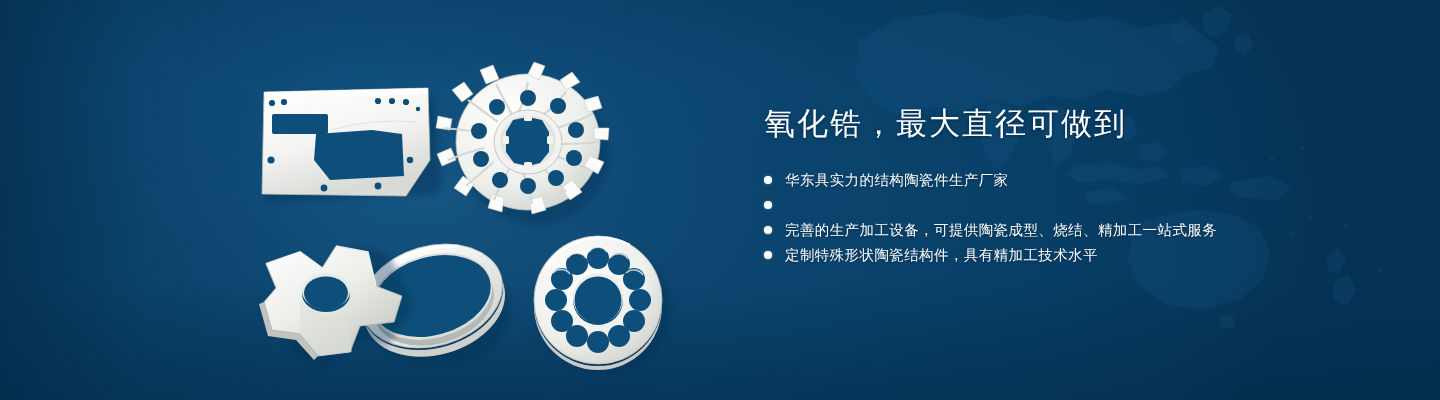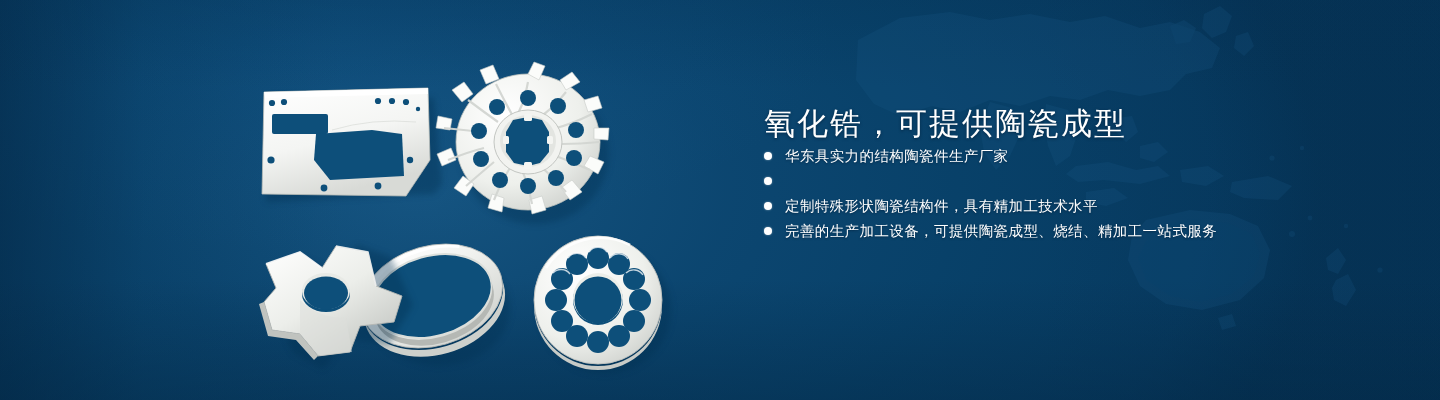--- a/index.html
+++ b/index.html
@@ -77,20 +77,21 @@
   .headline {
     font-size:31px;
     line-height:40px;
     color:#ffffff;
     letter-spacing:2px;
     font-weight:400;
     text-shadow:0 1px 3px rgba(0,20,40,0.55);
     white-space:nowrap;
   }
   .bullets {
+    margin-top:24px;
     list-style:none;
   }
   .bullet-row {
     display:flex;
     align-items:center;
     height:23px;
     margin-bottom:2px;
   }
   .bullet-dot {
     width:8px; height:8px;
@@ -374,35 +375,35 @@
           <path d="M553,273 A11,11 0 0 1 570,274"></path>
         </g>
 
         <path d="M546,268 A64,64 0 0 1 630,245" stroke="#ffffff" stroke-width="2.6" fill="none" opacity="0.85"></path>
       </g>
     </svg>
   </div>
 
   <div class="textblock">
 
-    <div class="headline">氧化锆，可提供陶瓷成型</div>
+    <div class="headline">氧化锆，最大直径可做到</div>
 
     <ul class="bullets">
       <li class="bullet-row">
         <span class="bullet-dot"></span>
         <span class="bullet-text">华东具实力的结构陶瓷件生产厂家</span>
       </li>
       <li class="bullet-row">
         <span class="bullet-dot"></span>
       </li>
       <li class="bullet-row">
         <span class="bullet-dot"></span>
-        <span class="bullet-text">定制特殊形状陶瓷结构件，具有精加工技术水平</span>
+        <span class="bullet-text">完善的生产加工设备，可提供陶瓷成型、烧结、精加工一站式服务</span>
       </li>
       <li class="bullet-row">
         <span class="bullet-dot"></span>
-        <span class="bullet-text">完善的生产加工设备，可提供陶瓷成型、烧结、精加工一站式服务</span>
+        <span class="bullet-text">定制特殊形状陶瓷结构件，具有精加工技术水平</span>
       </li>
     </ul>
 
   </div>
 
 </div>
 
 </body></html>

